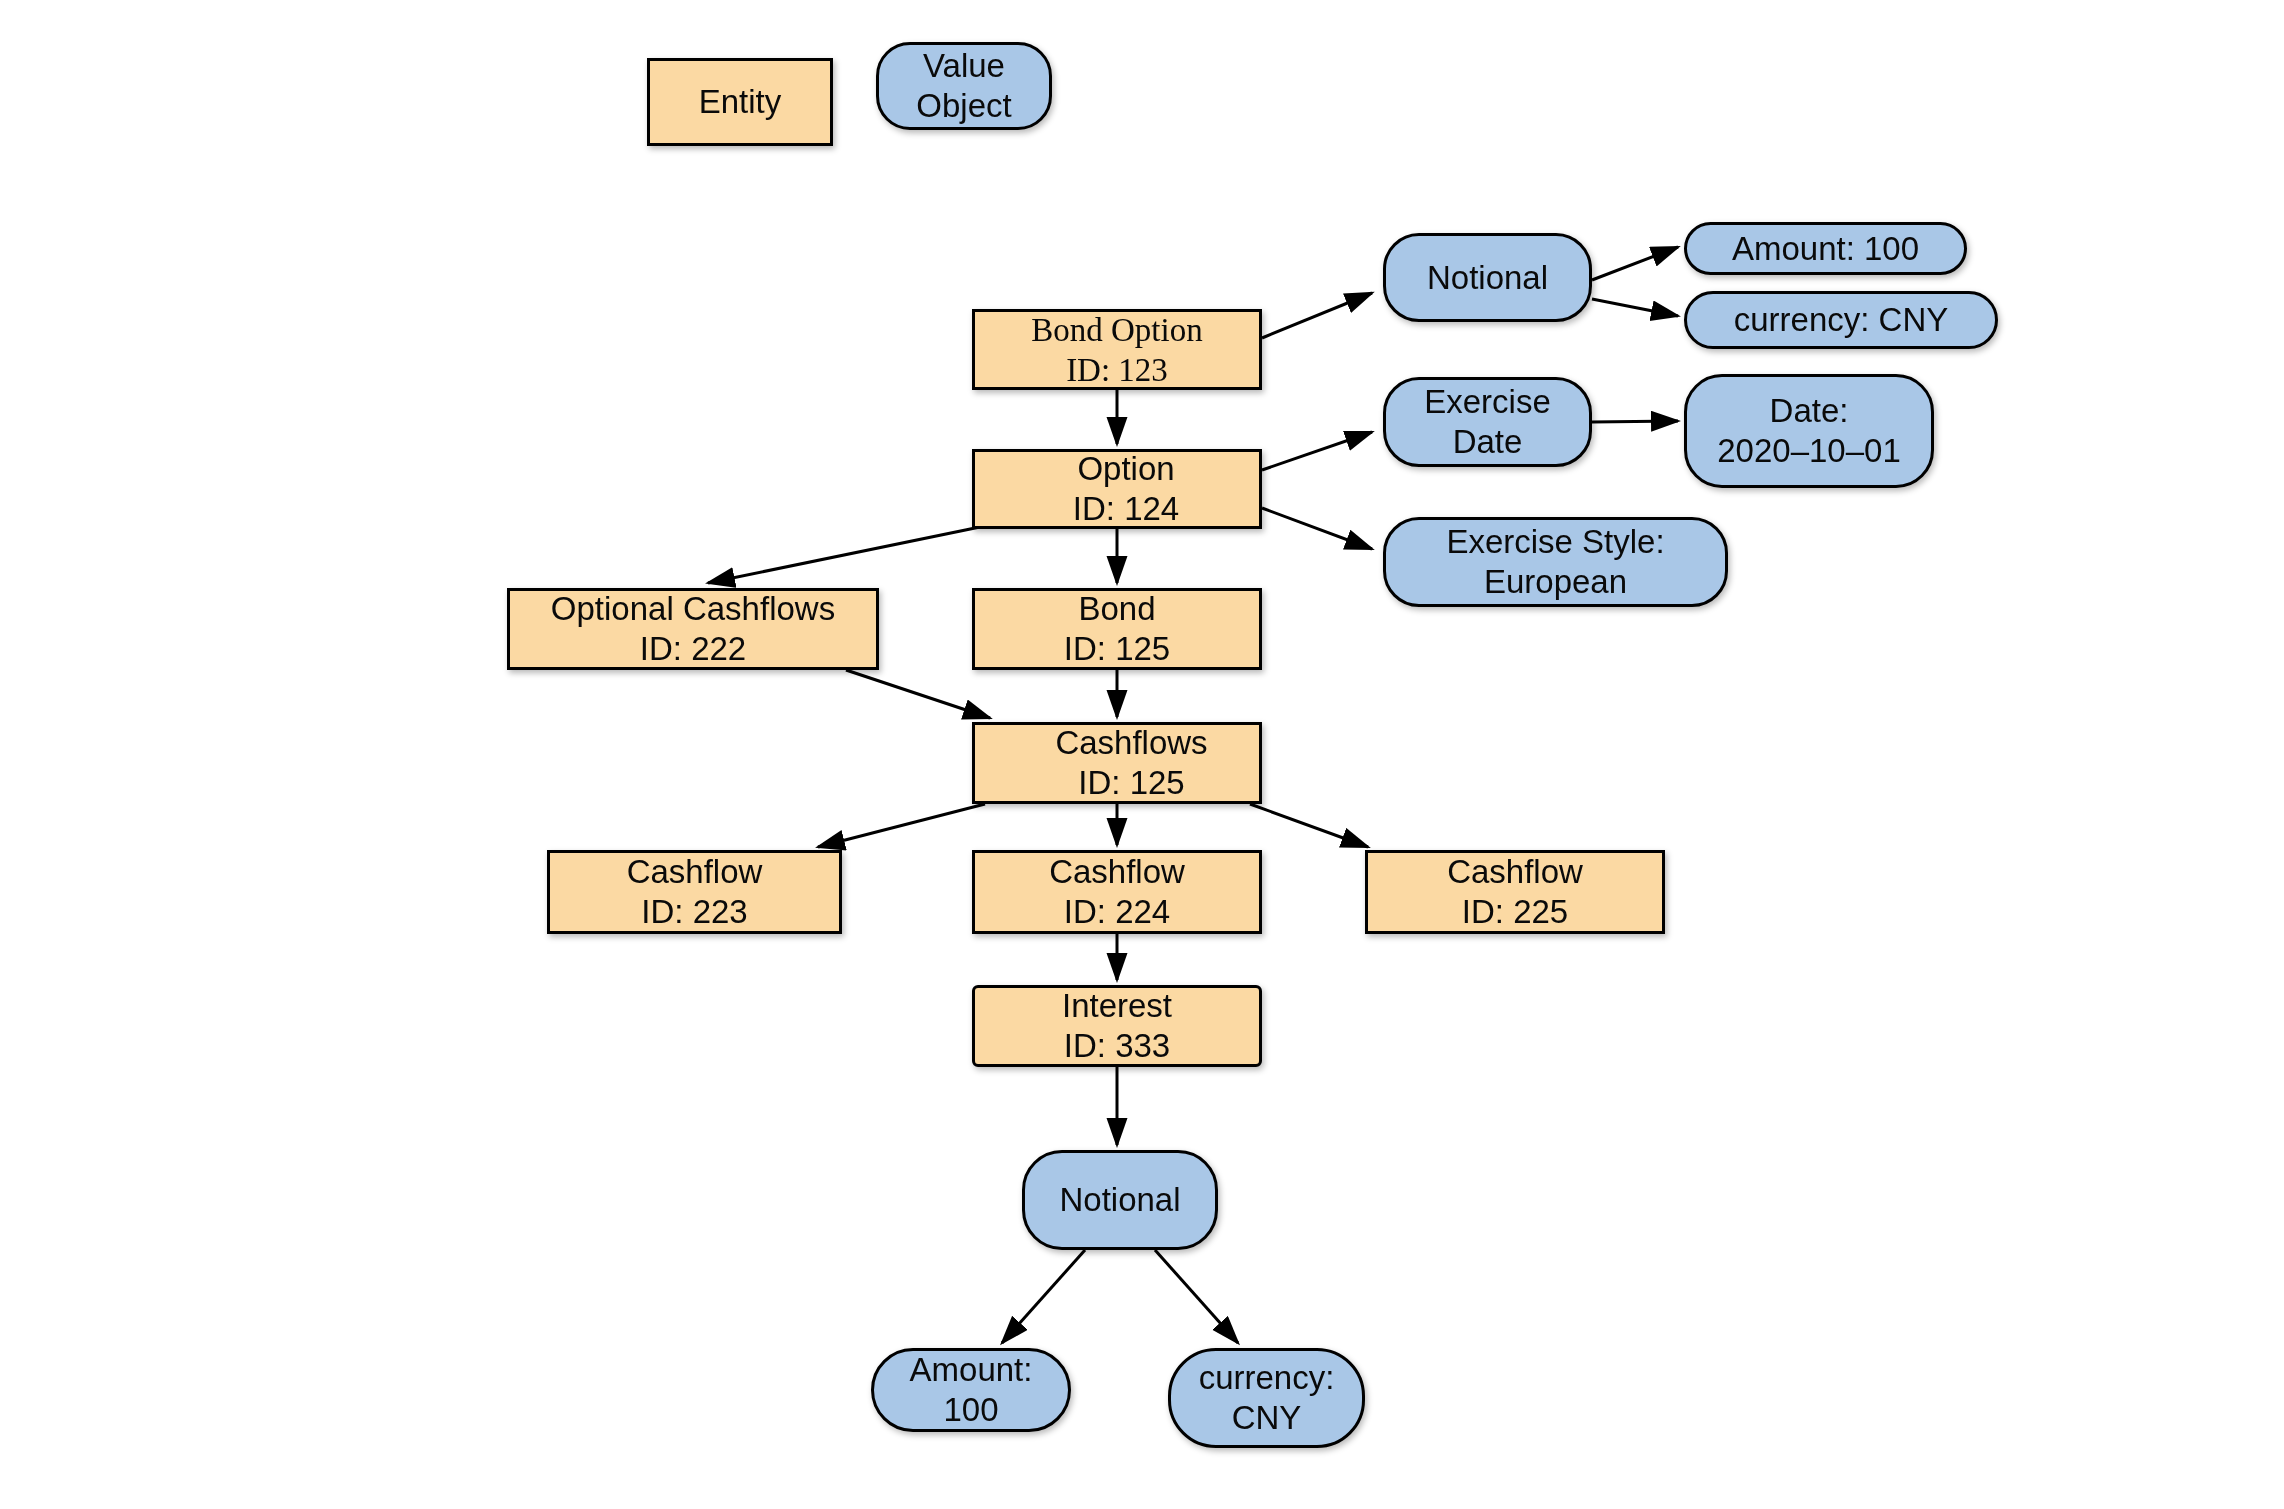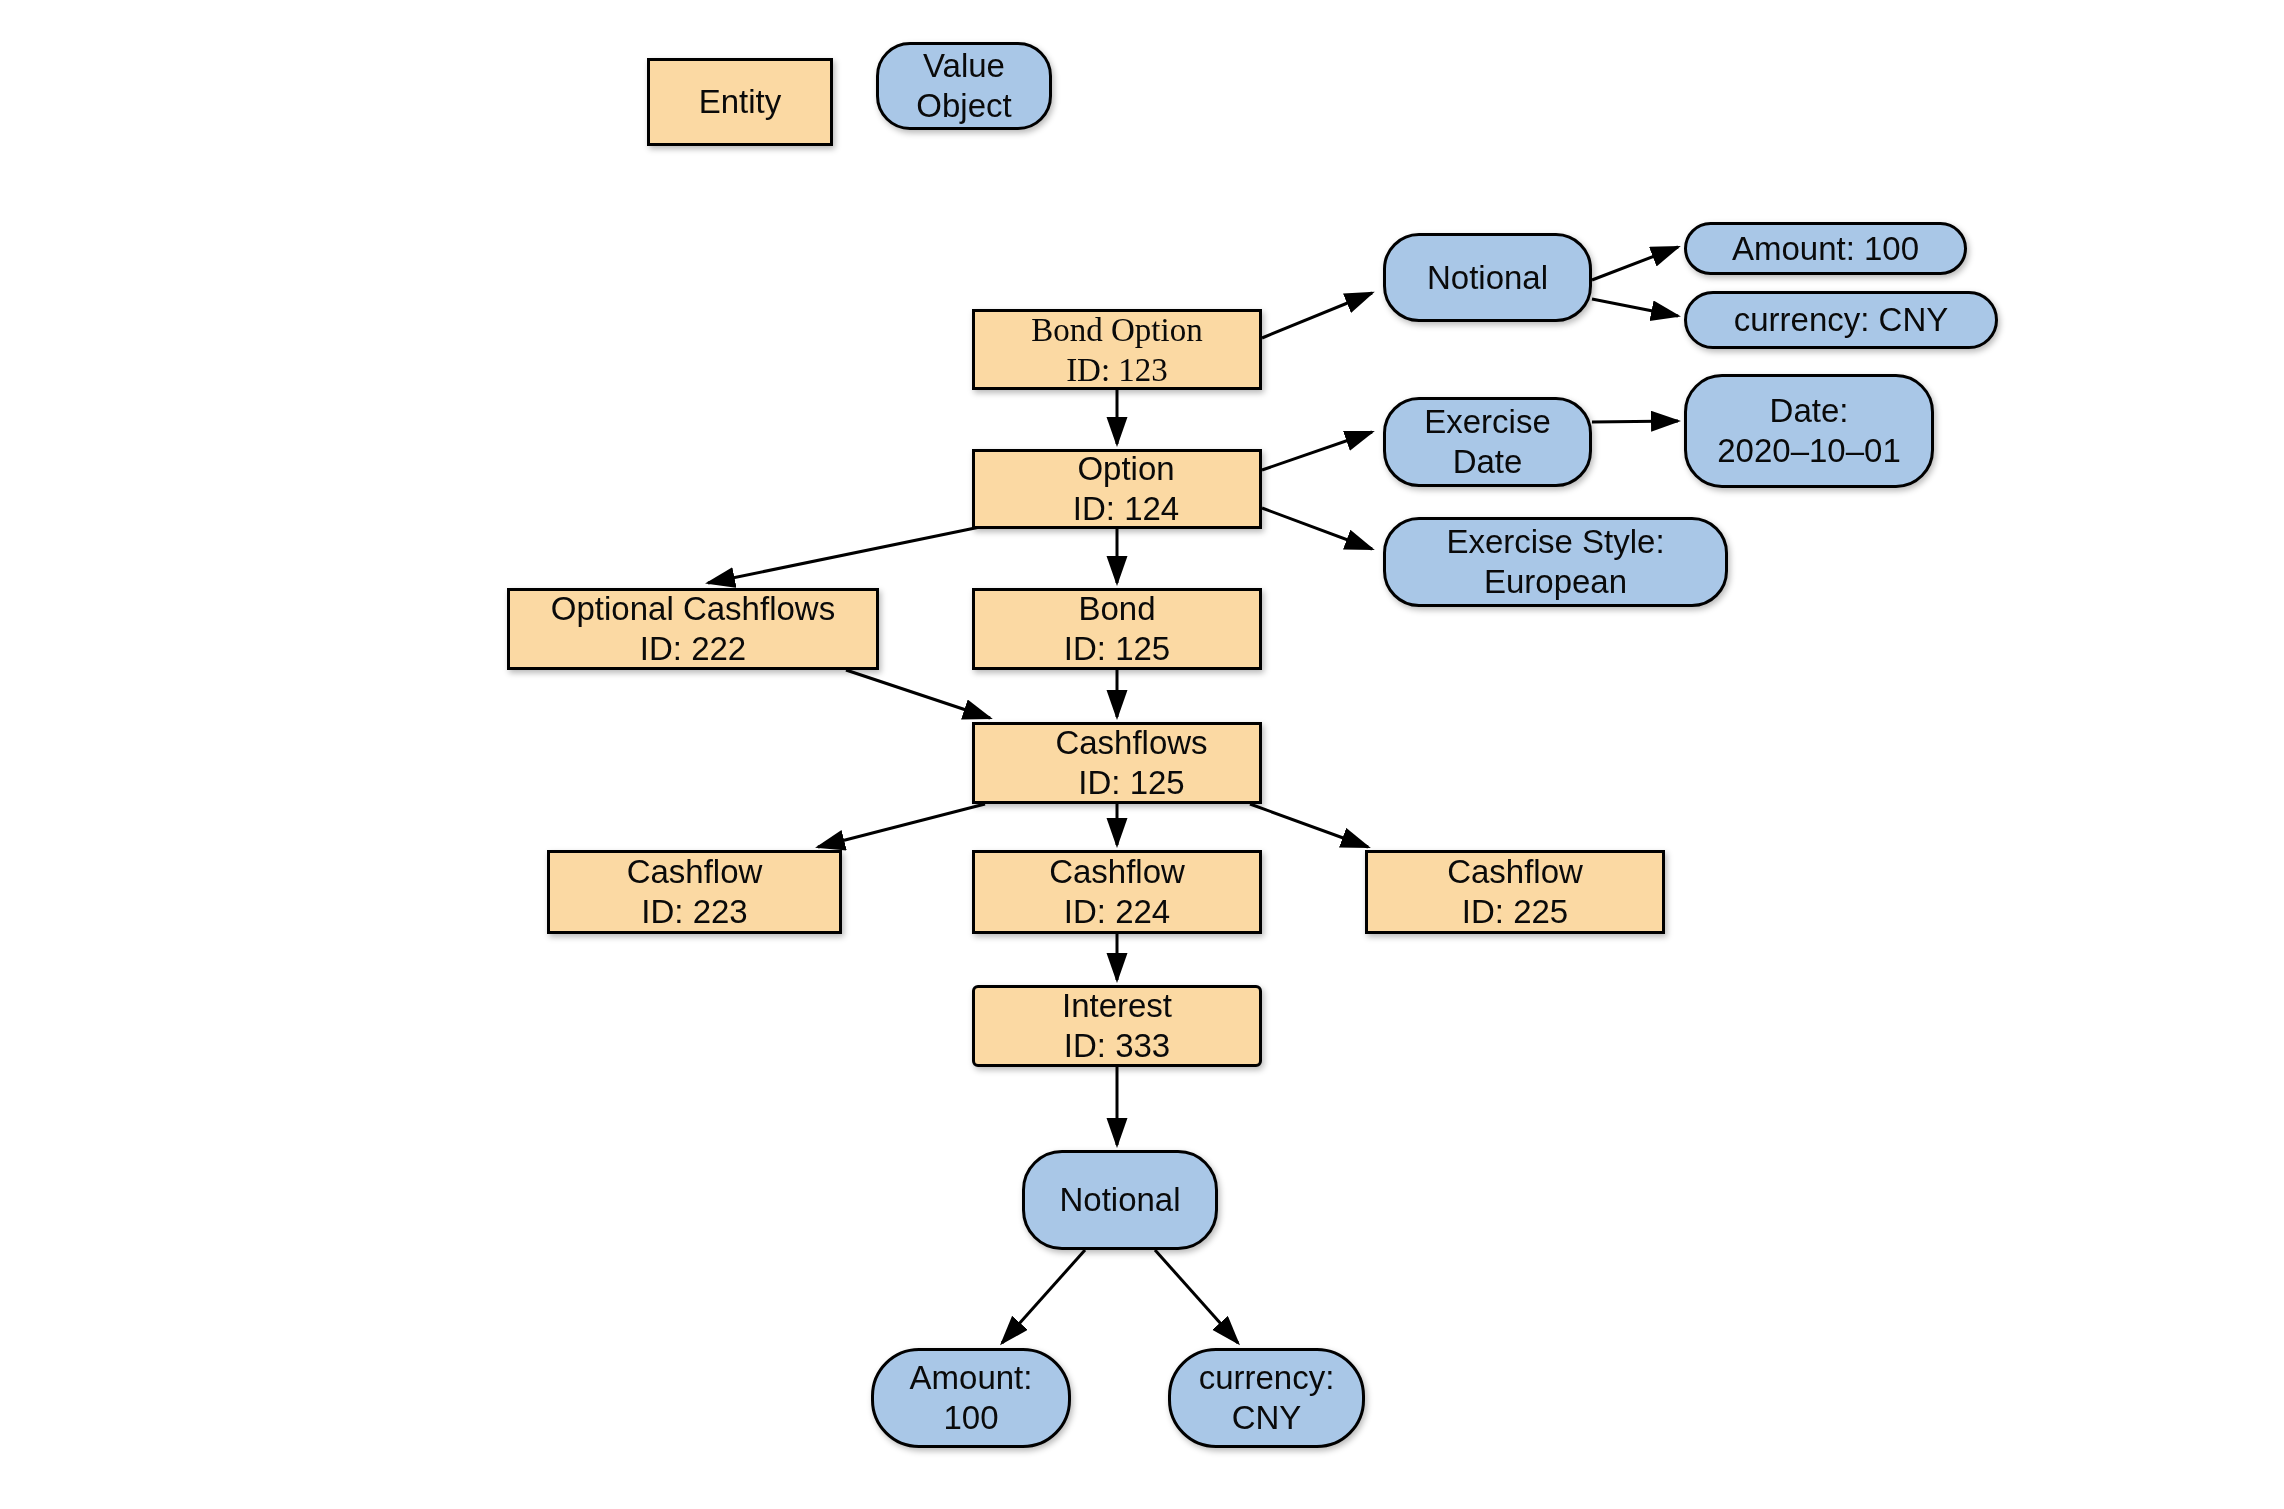--- a/index.html
+++ b/index.html
@@ -72,21 +72,21 @@
     <div class="node value-object" style="left: 1684px; top: 222px; width: 283px; height: 53px; border-radius: 29px;">
       <div class="line">Amount: 100</div>
     </div>
     <div class="node value-object" style="left: 1684px; top: 291px; width: 314px; height: 58px; border-radius: 29px;">
       <div class="line">currency: CNY</div>
     </div>
     <div class="node entity" style="left: 972px; top: 449px; width: 290px; height: 80px; border-radius: 0px; padding-left: 18px;">
       <div class="line">Option</div>
       <div class="line">ID: 124</div>
     </div>
-    <div class="node value-object" style="left: 1383px; top: 377px; width: 209px; height: 90px; border-radius: 36px; margin-top: 20px;">
+    <div class="node value-object" style="left: 1383px; top: 377px; width: 209px; height: 90px; border-radius: 36px;">
       <div class="line">Exercise</div>
       <div class="line">Date</div>
     </div>
     <div class="node value-object" style="left: 1684px; top: 374px; width: 250px; height: 114px; border-radius: 38px;">
       <div class="line">Date:</div>
       <div class="line">2020–10–01</div>
     </div>
     <div class="node value-object" style="left: 1383px; top: 517px; width: 345px; height: 90px; border-radius: 36px;">
       <div class="line">Exercise Style:</div>
       <div class="line">European</div>
@@ -115,21 +115,21 @@
       <div class="line">Cashflow</div>
       <div class="line">ID: 225</div>
     </div>
     <div class="node entity" style="left: 972px; top: 985px; width: 290px; height: 82px; border-radius: 6px;">
       <div class="line">Interest</div>
       <div class="line">ID: 333</div>
     </div>
     <div class="node value-object" style="left: 1022px; top: 1150px; width: 196px; height: 100px; border-radius: 40px;">
       <div class="line">Notional</div>
     </div>
-    <div class="node value-object" style="left: 871px; top: 1348px; width: 200px; height: 100px; border-radius: 48px;">
+    <div class="node value-object" style="left: 871px; top: 1348px; width: 200px; height: 84px; border-radius: 48px;">
       <div class="line">Amount:</div>
       <div class="line">100</div>
     </div>
     <div class="node value-object" style="left: 1168px; top: 1348px; width: 197px; height: 100px; border-radius: 48px;">
       <div class="line">currency:</div>
       <div class="line">CNY</div>
     </div>
   </div>
 
 </body></html>

